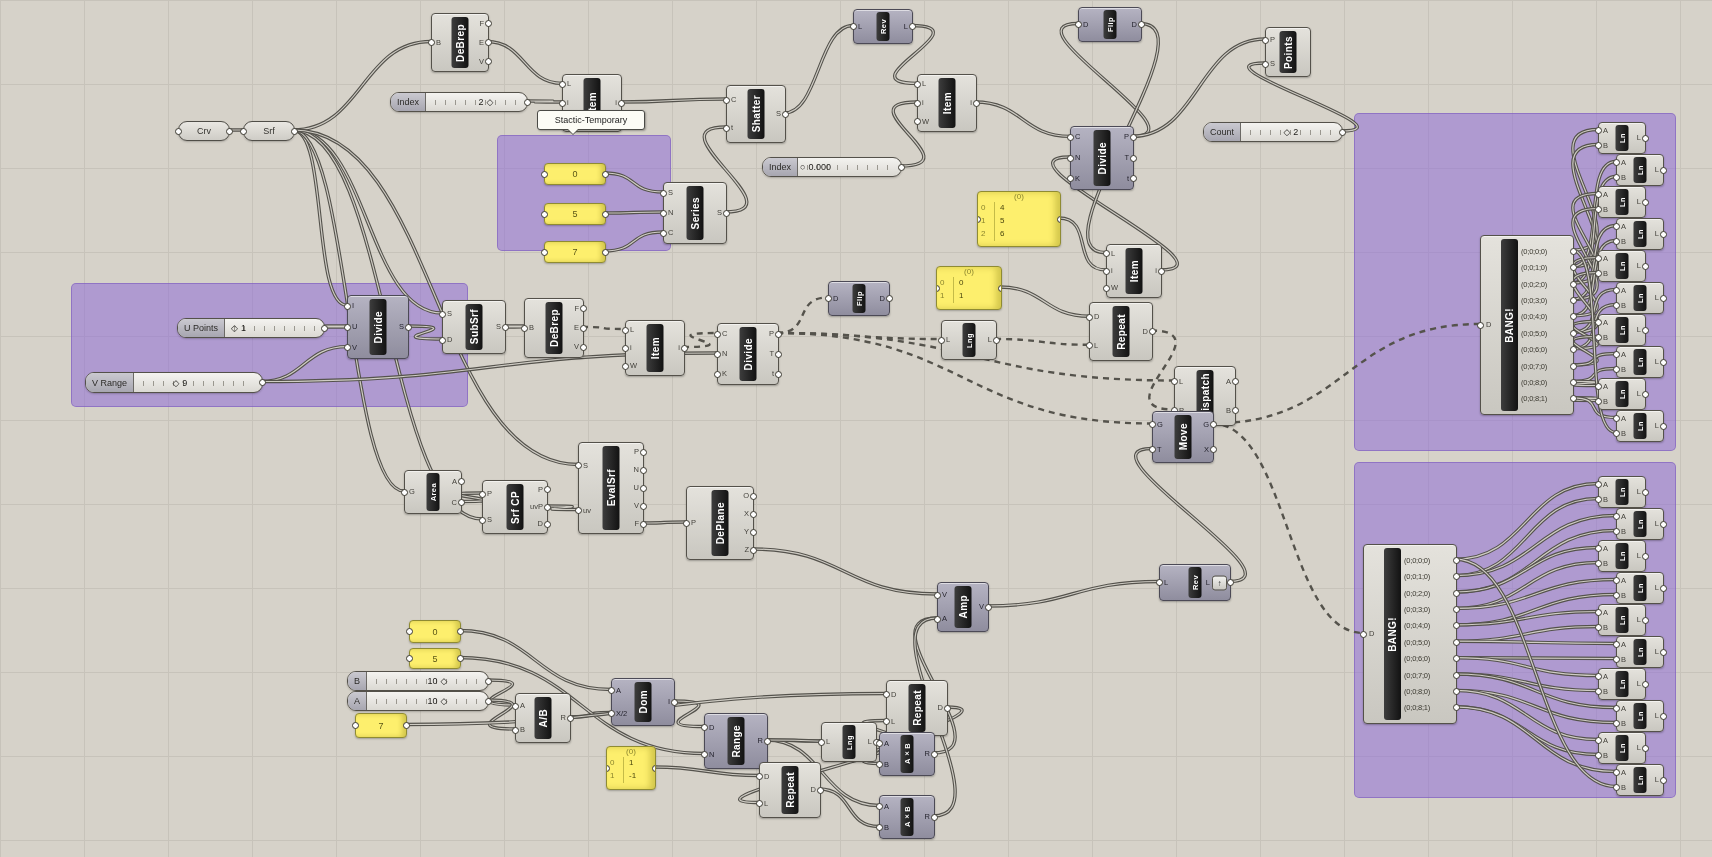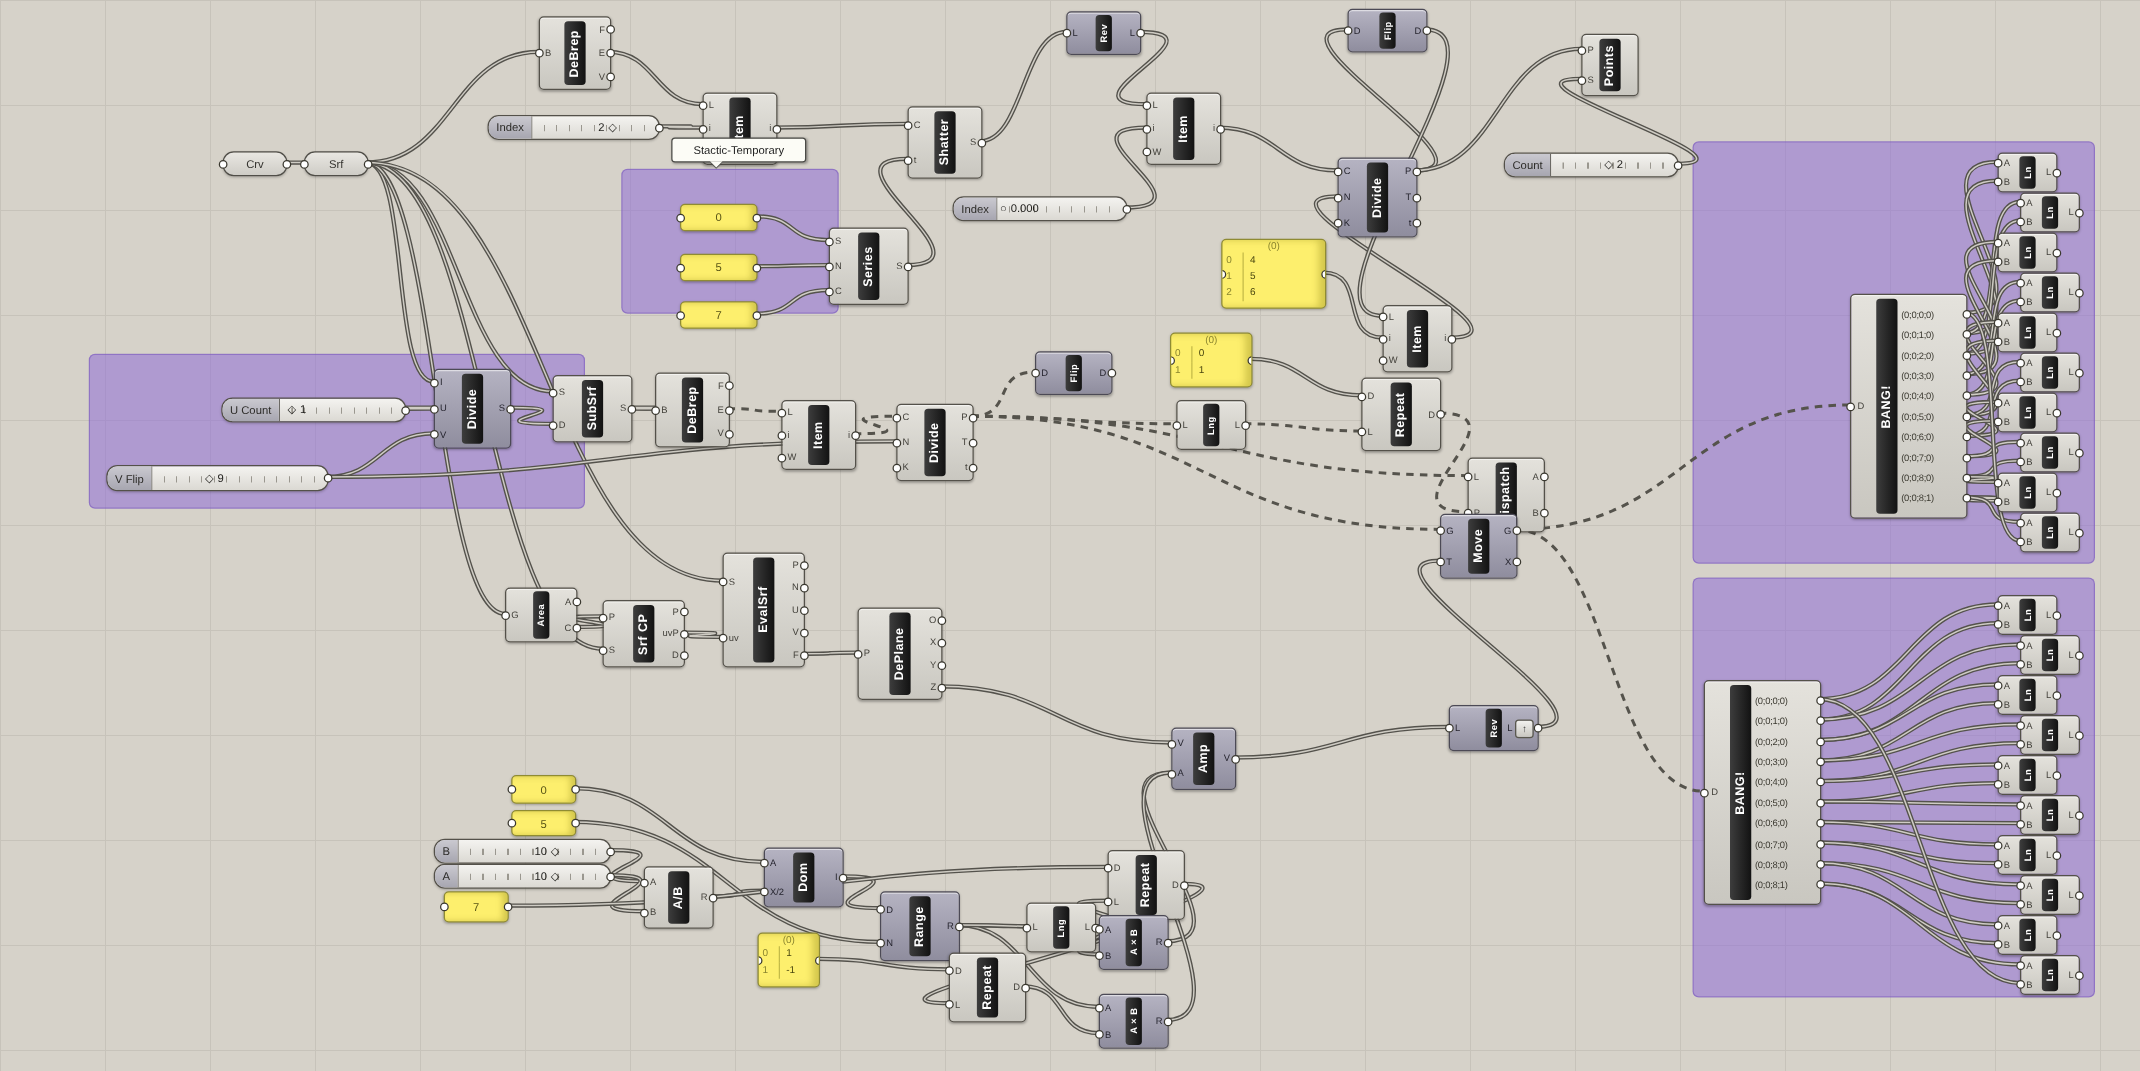--- a/index.html
+++ b/index.html
@@ -709,31 +709,31 @@
       <span class="slabel">Count</span>
       <div class="strack">
         <div class="shandle" style="left: 42%;">
           <span>◇</span>
           <span>2</span>
         </div>
       </div>
       <div class="port" style="right: -4px; top: 5.5px;"></div>
     </div>
     <div class="slider" style="left: 177px; top: 318px; width: 146px; height: 18px;">
-      <span class="slabel">U Count</span>
+      <span class="slabel">U Points</span>
       <div class="strack">
         <div class="shandle" style="left: 6%;">
           <span>◇</span>
           <span>1</span>
         </div>
       </div>
       <div class="port" style="right: -4px; top: 5.5px;"></div>
     </div>
     <div class="slider" style="left: 85px; top: 372px; width: 176px; height: 19px;">
-      <span class="slabel">V Flip</span>
+      <span class="slabel">V Range</span>
       <div class="strack">
         <div class="shandle" style="left: 30%;">
           <span>◇</span>
           <span>9</span>
         </div>
       </div>
       <div class="port" style="right: -4px; top: 6px;"></div>
     </div>
     <div class="slider" style="left: 347px; top: 671px; width: 140px; height: 18px;">
       <span class="slabel">B</span>

